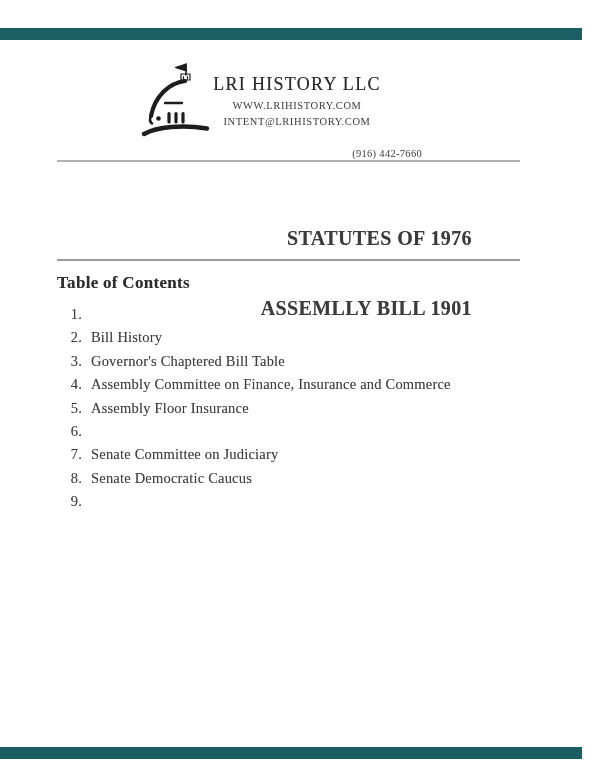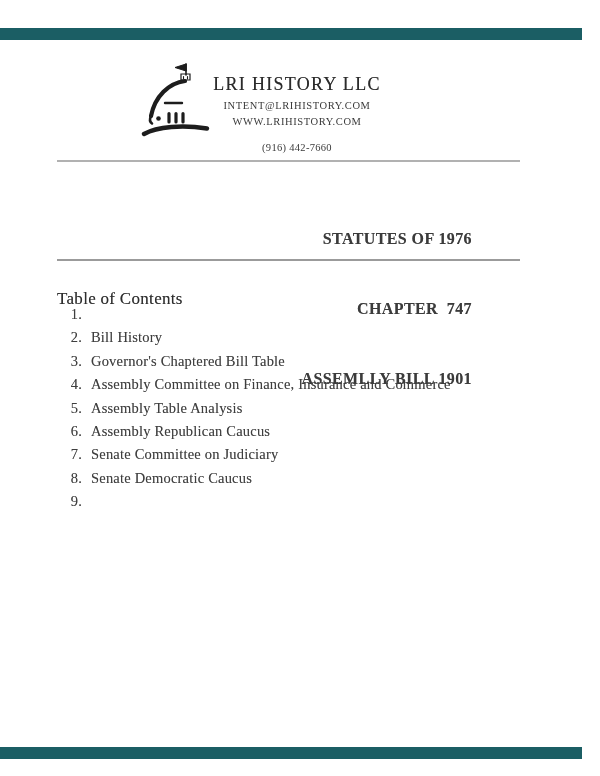--- a/index.html
+++ b/index.html
@@ -44,51 +44,51 @@
     text-shadow: 0 0 0.4px rgba(43,43,43,0.55);
     white-space: nowrap;
   }
   .contact-line {
     font-size: 10.5px;
     letter-spacing: 0.6px;
     color: #3a3a3a;
     margin-top: 5px;
     white-space: nowrap;
   }
-  .contact-line.phone { letter-spacing: 0.3px; margin-top: 15px; }
+  .contact-line.phone { letter-spacing: 0.3px; margin-top: 21px; text-align: right; }
 
   .rule {
     position: absolute;
     left: 57px;
     width: 463px;
     height: 2px;
   }
   .rule-1 { top: 160px; background: #b1b1b1; }
   .rule-2 { top: 259px; background: #9b9b9b; height: 1.5px; }
 
   .ref-block {
     position: absolute;
     right: 110px;
     top: 180px;
     text-align: right;
     font-weight: bold;
-    font-size: 16px;
+    font-size: 20px;
     line-height: 23.4px;
     letter-spacing: 0.4px;
     color: #3b3b3b;
     white-space: pre;
     text-shadow: 0 0 0.4px rgba(59,59,59,0.45);
   }
 
   .toc-title {
     position: absolute;
     left: 57px;
-    top: 289px;
+    top: 273px;
     font-size: 17px;
-    font-weight: normal;
+    font-weight: bold;
     letter-spacing: 0.3px;
     color: #2d2d2d;
     text-shadow: 0 0 0.4px rgba(45,45,45,0.45);
   }
 
   .toc-list {
     position: absolute;
     left: 62px;
     top: 303px;
   }
@@ -127,30 +127,29 @@
       <path d="M24 41 H 41" stroke-width="2.4"></path>
       <path d="M10 54 q -2.5 5 1 7.5" stroke-width="2.6"></path>
       <circle cx="17.5" cy="56.5" r="2.3" fill="#1d1d1d" stroke="none"></circle>
       <path d="M28 51.5 V 60 M35 51.5 V 60 M42 51.5 V 60" stroke-width="3.2"></path>
       <path d="M3 72 C 16 64.5, 42 62.5, 66 66.5" stroke-width="4.4"></path>
     </g>
   </svg>
 
   <div class="header-text">
     <div class="company">LRI HISTORY LLC</div>
+    <div class="contact-line">WWW.LRIHISTORY.COM</div>
     <div class="contact-line">INTENT@LRIHISTORY.COM</div>
-    <div class="contact-line">WWW.LRIHISTORY.COM</div>
     <div class="contact-line phone">(916) 442-7660</div>
   </div>
 
   <div class="rule rule-1"></div>
 
   <div class="ref-block">
     <div>STATUTES OF 1976</div>
-    <div>CHAPTER  747</div>
     <div>ASSEMLLY BILL 1901</div>
   </div>
 
   <div class="rule rule-2"></div>
 
   <div class="toc-title">Table of Contents</div>
 
   <div class="toc-list">
     <div class="toc-row">
       <span class="toc-num">1.</span>
@@ -162,25 +161,24 @@
     <div class="toc-row">
       <span class="toc-num">3.</span>
       <span class="toc-label">Governor's Chaptered Bill Table</span>
     </div>
     <div class="toc-row">
       <span class="toc-num">4.</span>
       <span class="toc-label">Assembly Committee on Finance, Insurance and Commerce</span>
     </div>
     <div class="toc-row">
       <span class="toc-num">5.</span>
-      <span class="toc-label">Assembly Table Analysis</span>
+      <span class="toc-label">Assembly Floor Insurance</span>
     </div>
     <div class="toc-row">
       <span class="toc-num">6.</span>
-      <span class="toc-label">Assembly Republican Caucus</span>
     </div>
     <div class="toc-row">
       <span class="toc-num">7.</span>
       <span class="toc-label">Senate Committee on Judiciary</span>
     </div>
     <div class="toc-row">
       <span class="toc-num">8.</span>
       <span class="toc-label">Senate Democratic Caucus</span>
     </div>
     <div class="toc-row">

